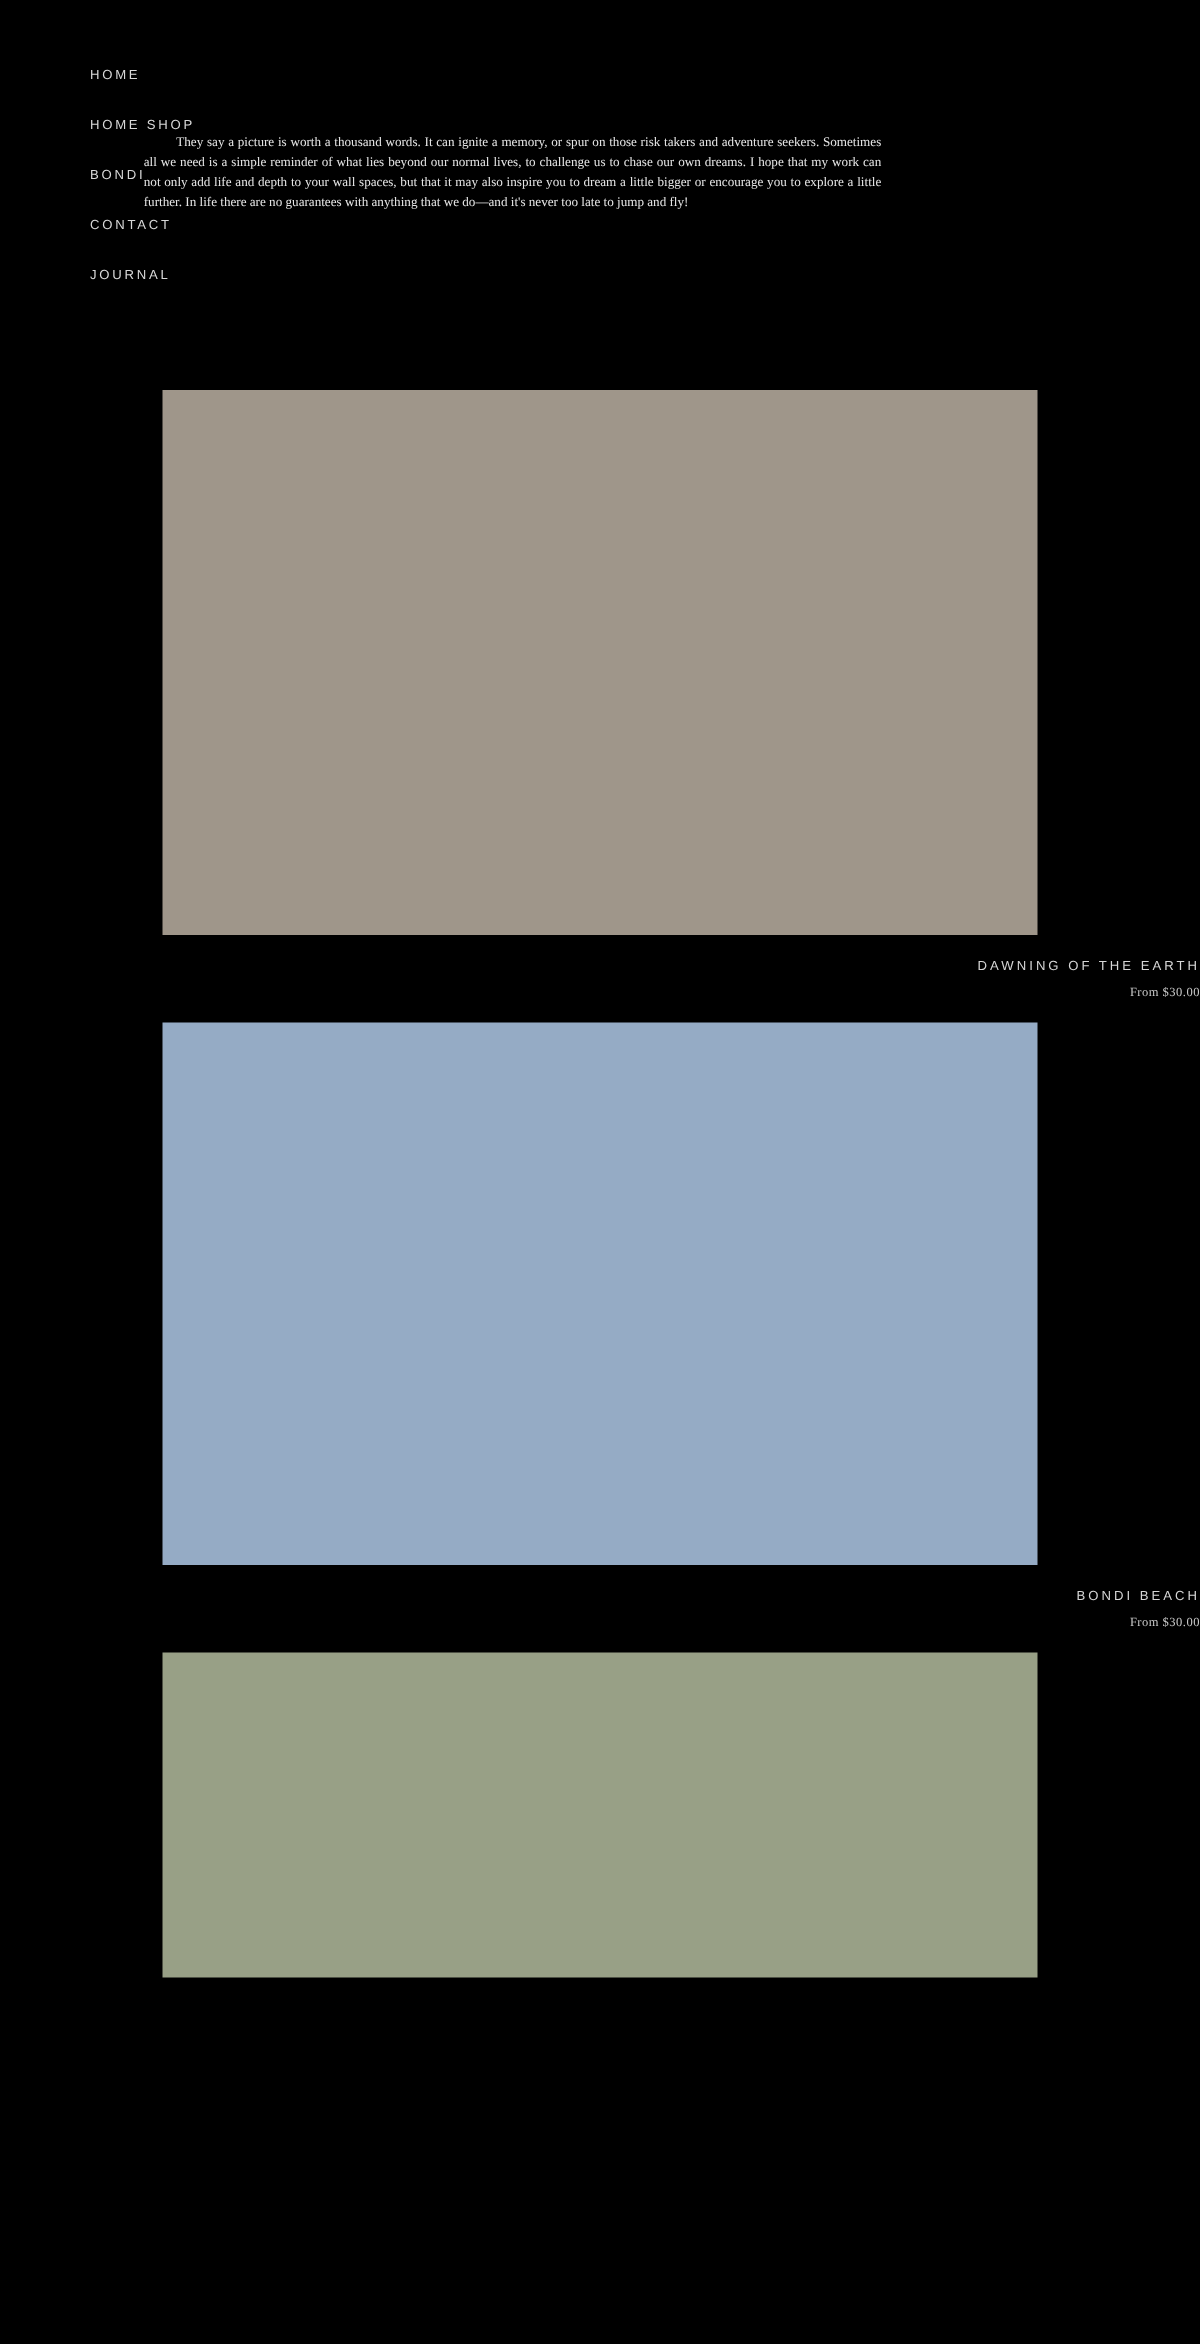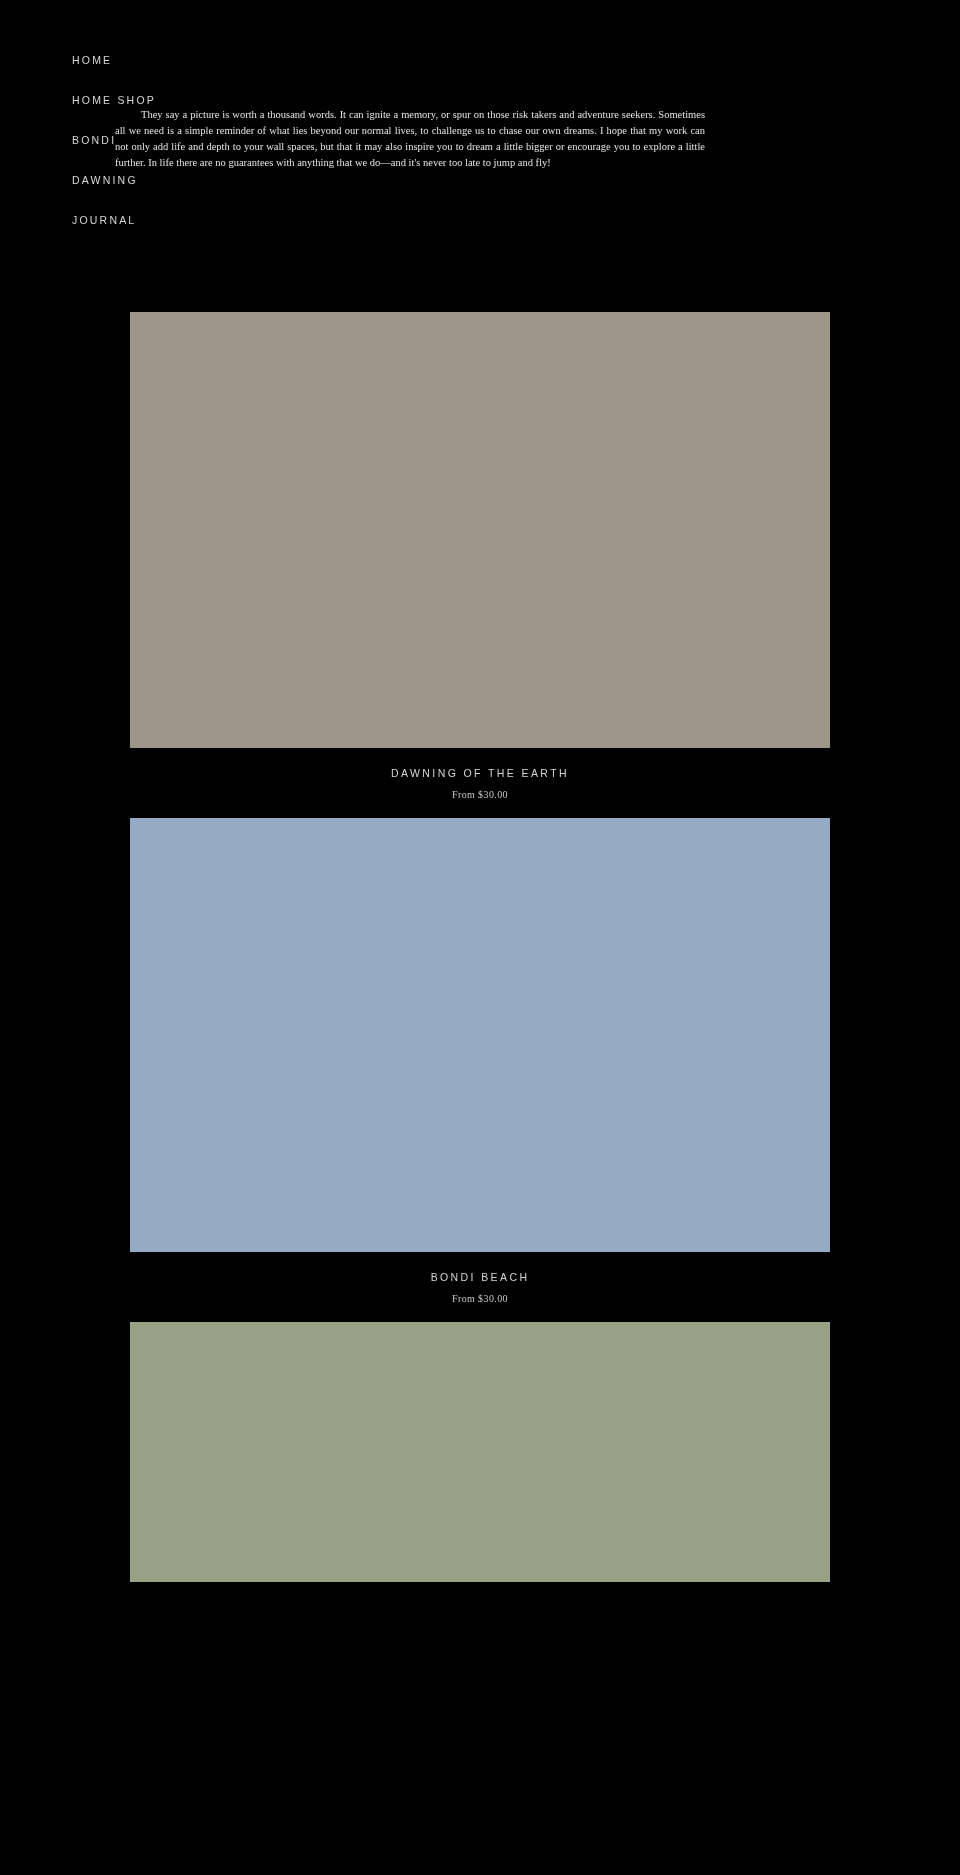--- a/index.html
+++ b/index.html
@@ -74,21 +74,21 @@
     margin: 0 0 0 0;
     padding: 0;
   }
   .product-image {
     display: block;
     width: 700px;
     margin: 0 auto;
     border: 0;
   }
   .product-caption {
-    text-align: center;
+    text-align: right;
     padding: 18px 0 0 0;
   }
   .product-title {
     display: block;
     color: #d6d6d6;
     font-size: 10.5px;
     letter-spacing: 2.4px;
     line-height: 14px;
     text-transform: uppercase;
     text-decoration: none;
@@ -116,21 +116,21 @@
       <li>
         <a href="#">HOME</a>
       </li>
       <li>
         <a href="#">HOME SHOP</a>
       </li>
       <li>
         <a href="#">BONDI</a>
       </li>
       <li>
-        <a href="#">DAWNING</a>
+        <a href="#">CONTACT</a>
       </li>
       <li>
         <a href="#">JOURNAL</a>
       </li>
     </ul>
 
     <p class="intro">They say a picture is worth a thousand words. It can ignite a memory, or spur on those risk takers and adventure seekers. Sometimes all we need is a simple reminder of what lies beyond our normal lives, to challenge us to chase our own dreams. I hope that my work can not only add life and depth to your wall spaces, but that it may also inspire you to dream a little bigger or encourage you to explore a little further. In life there are no guarantees with anything that we do—and it's never too late to jump and fly!</p>
 
   </div>
 

